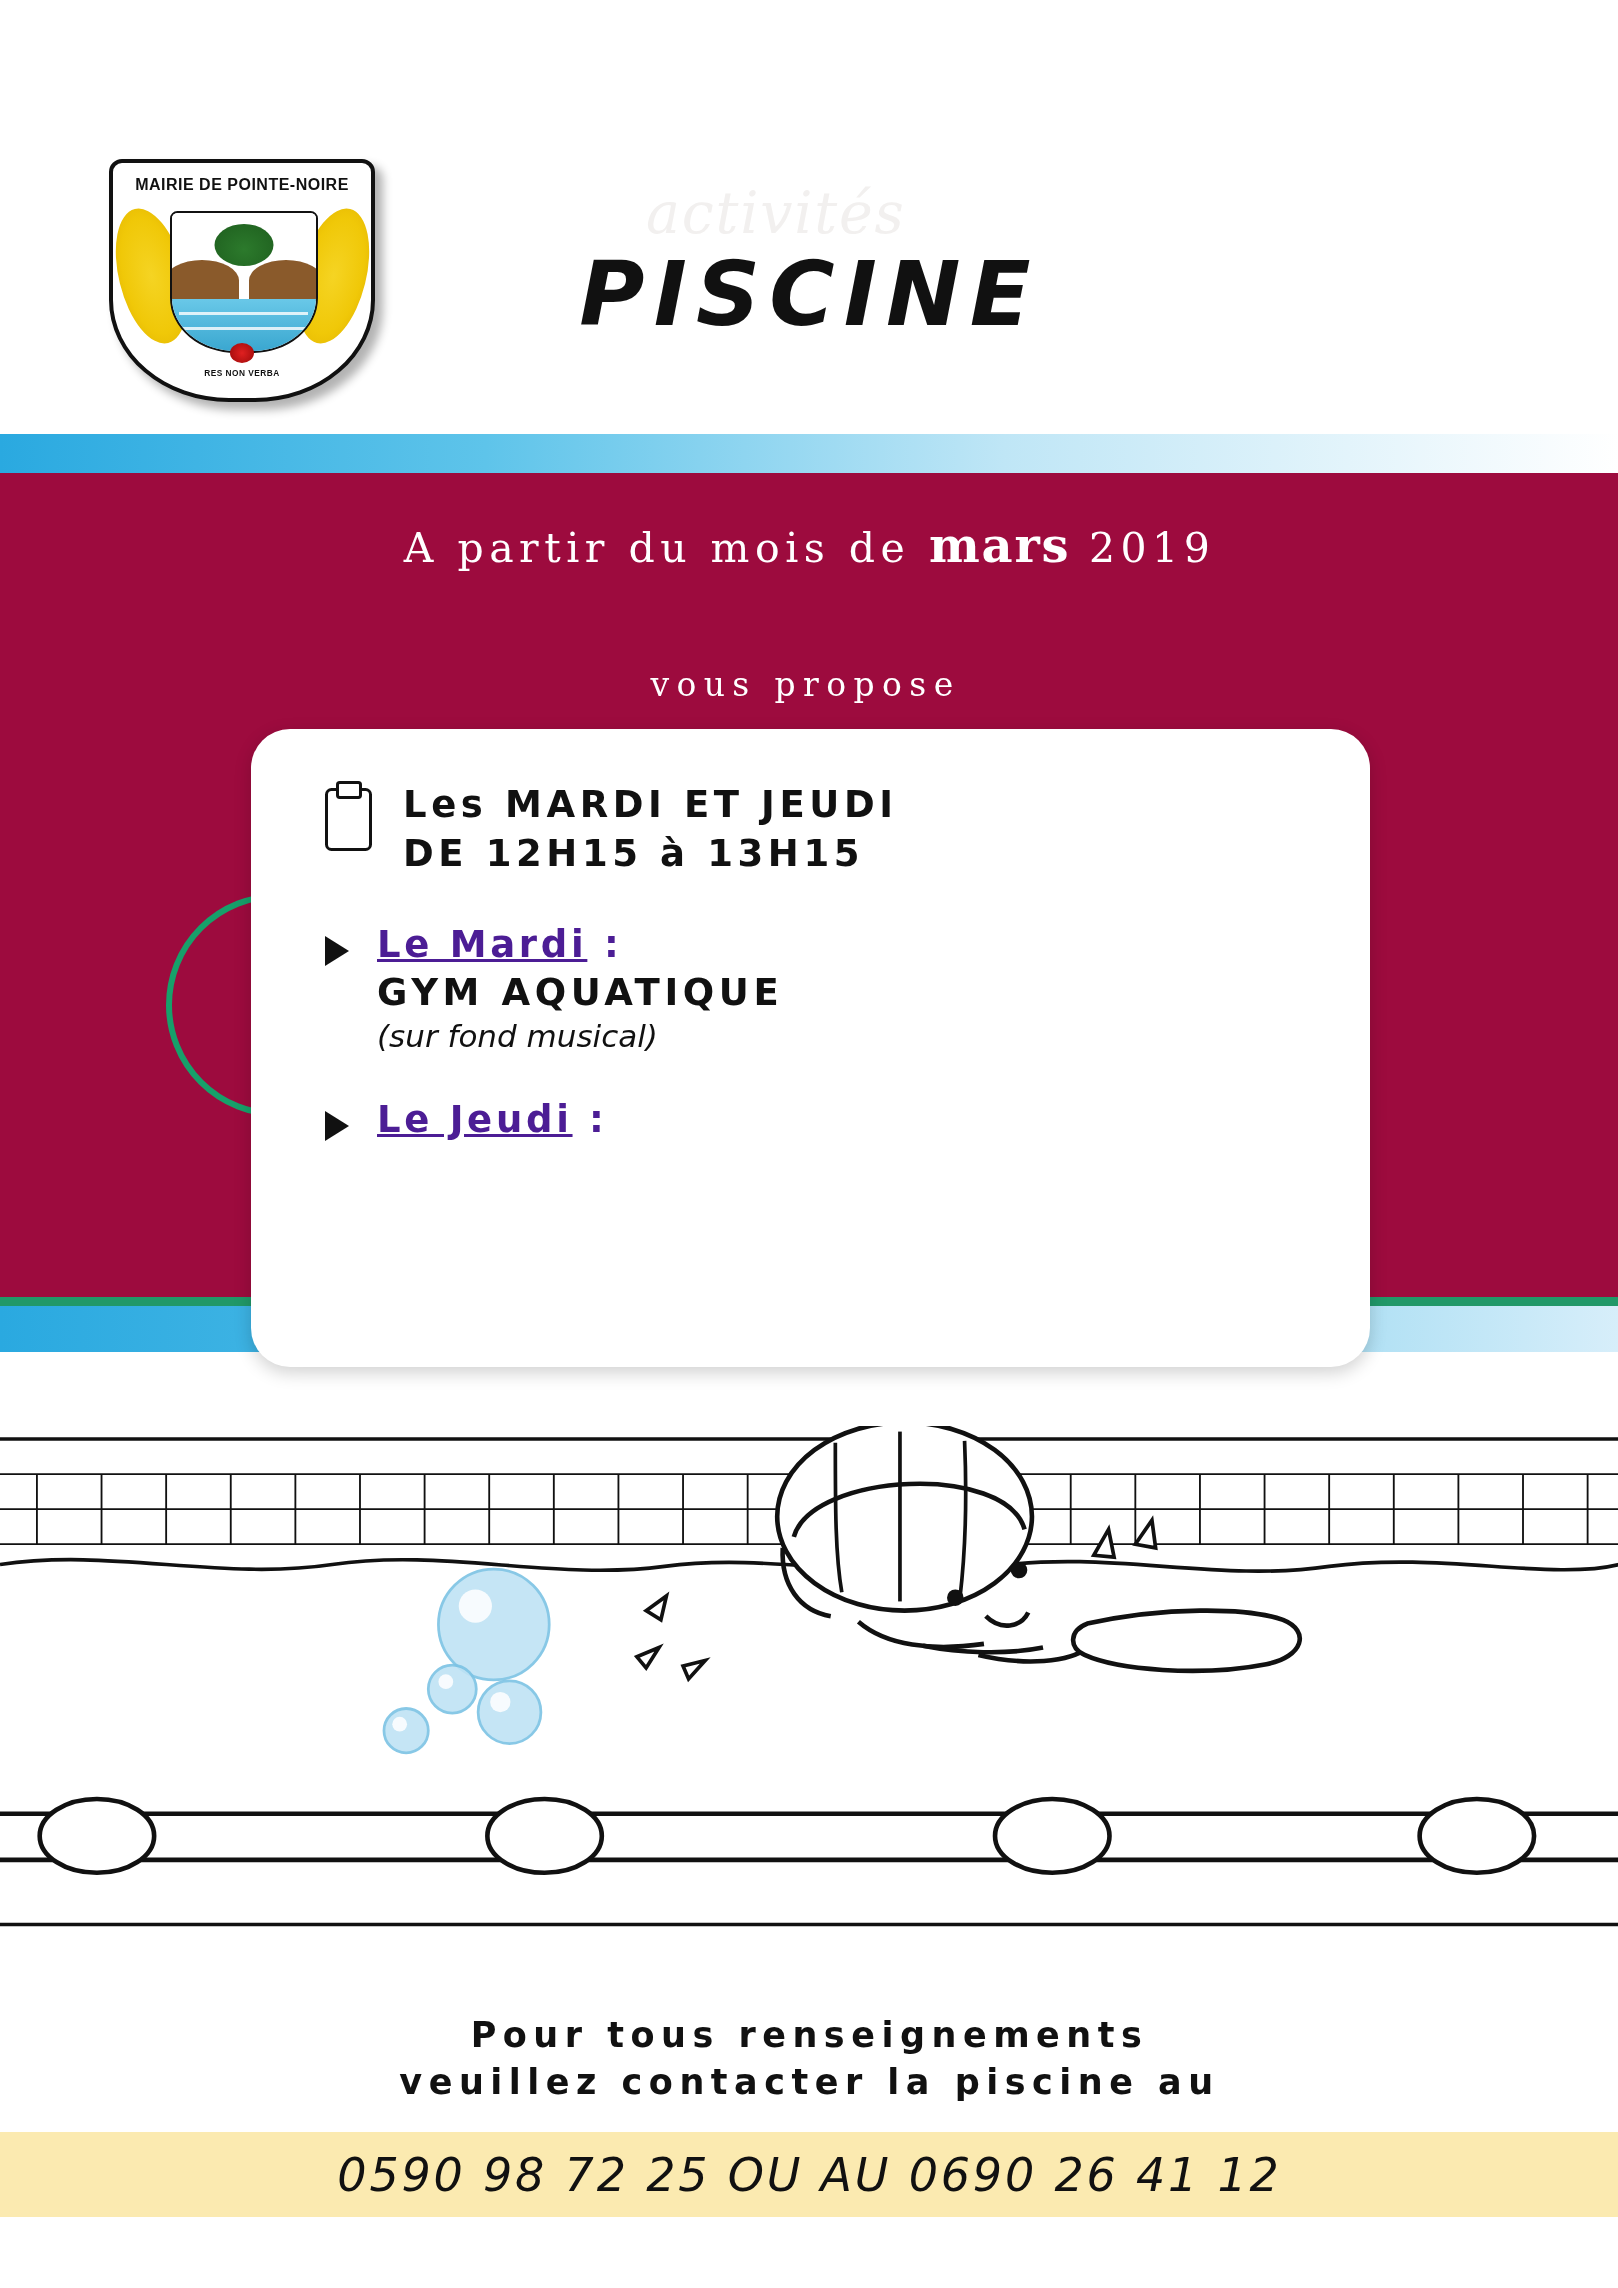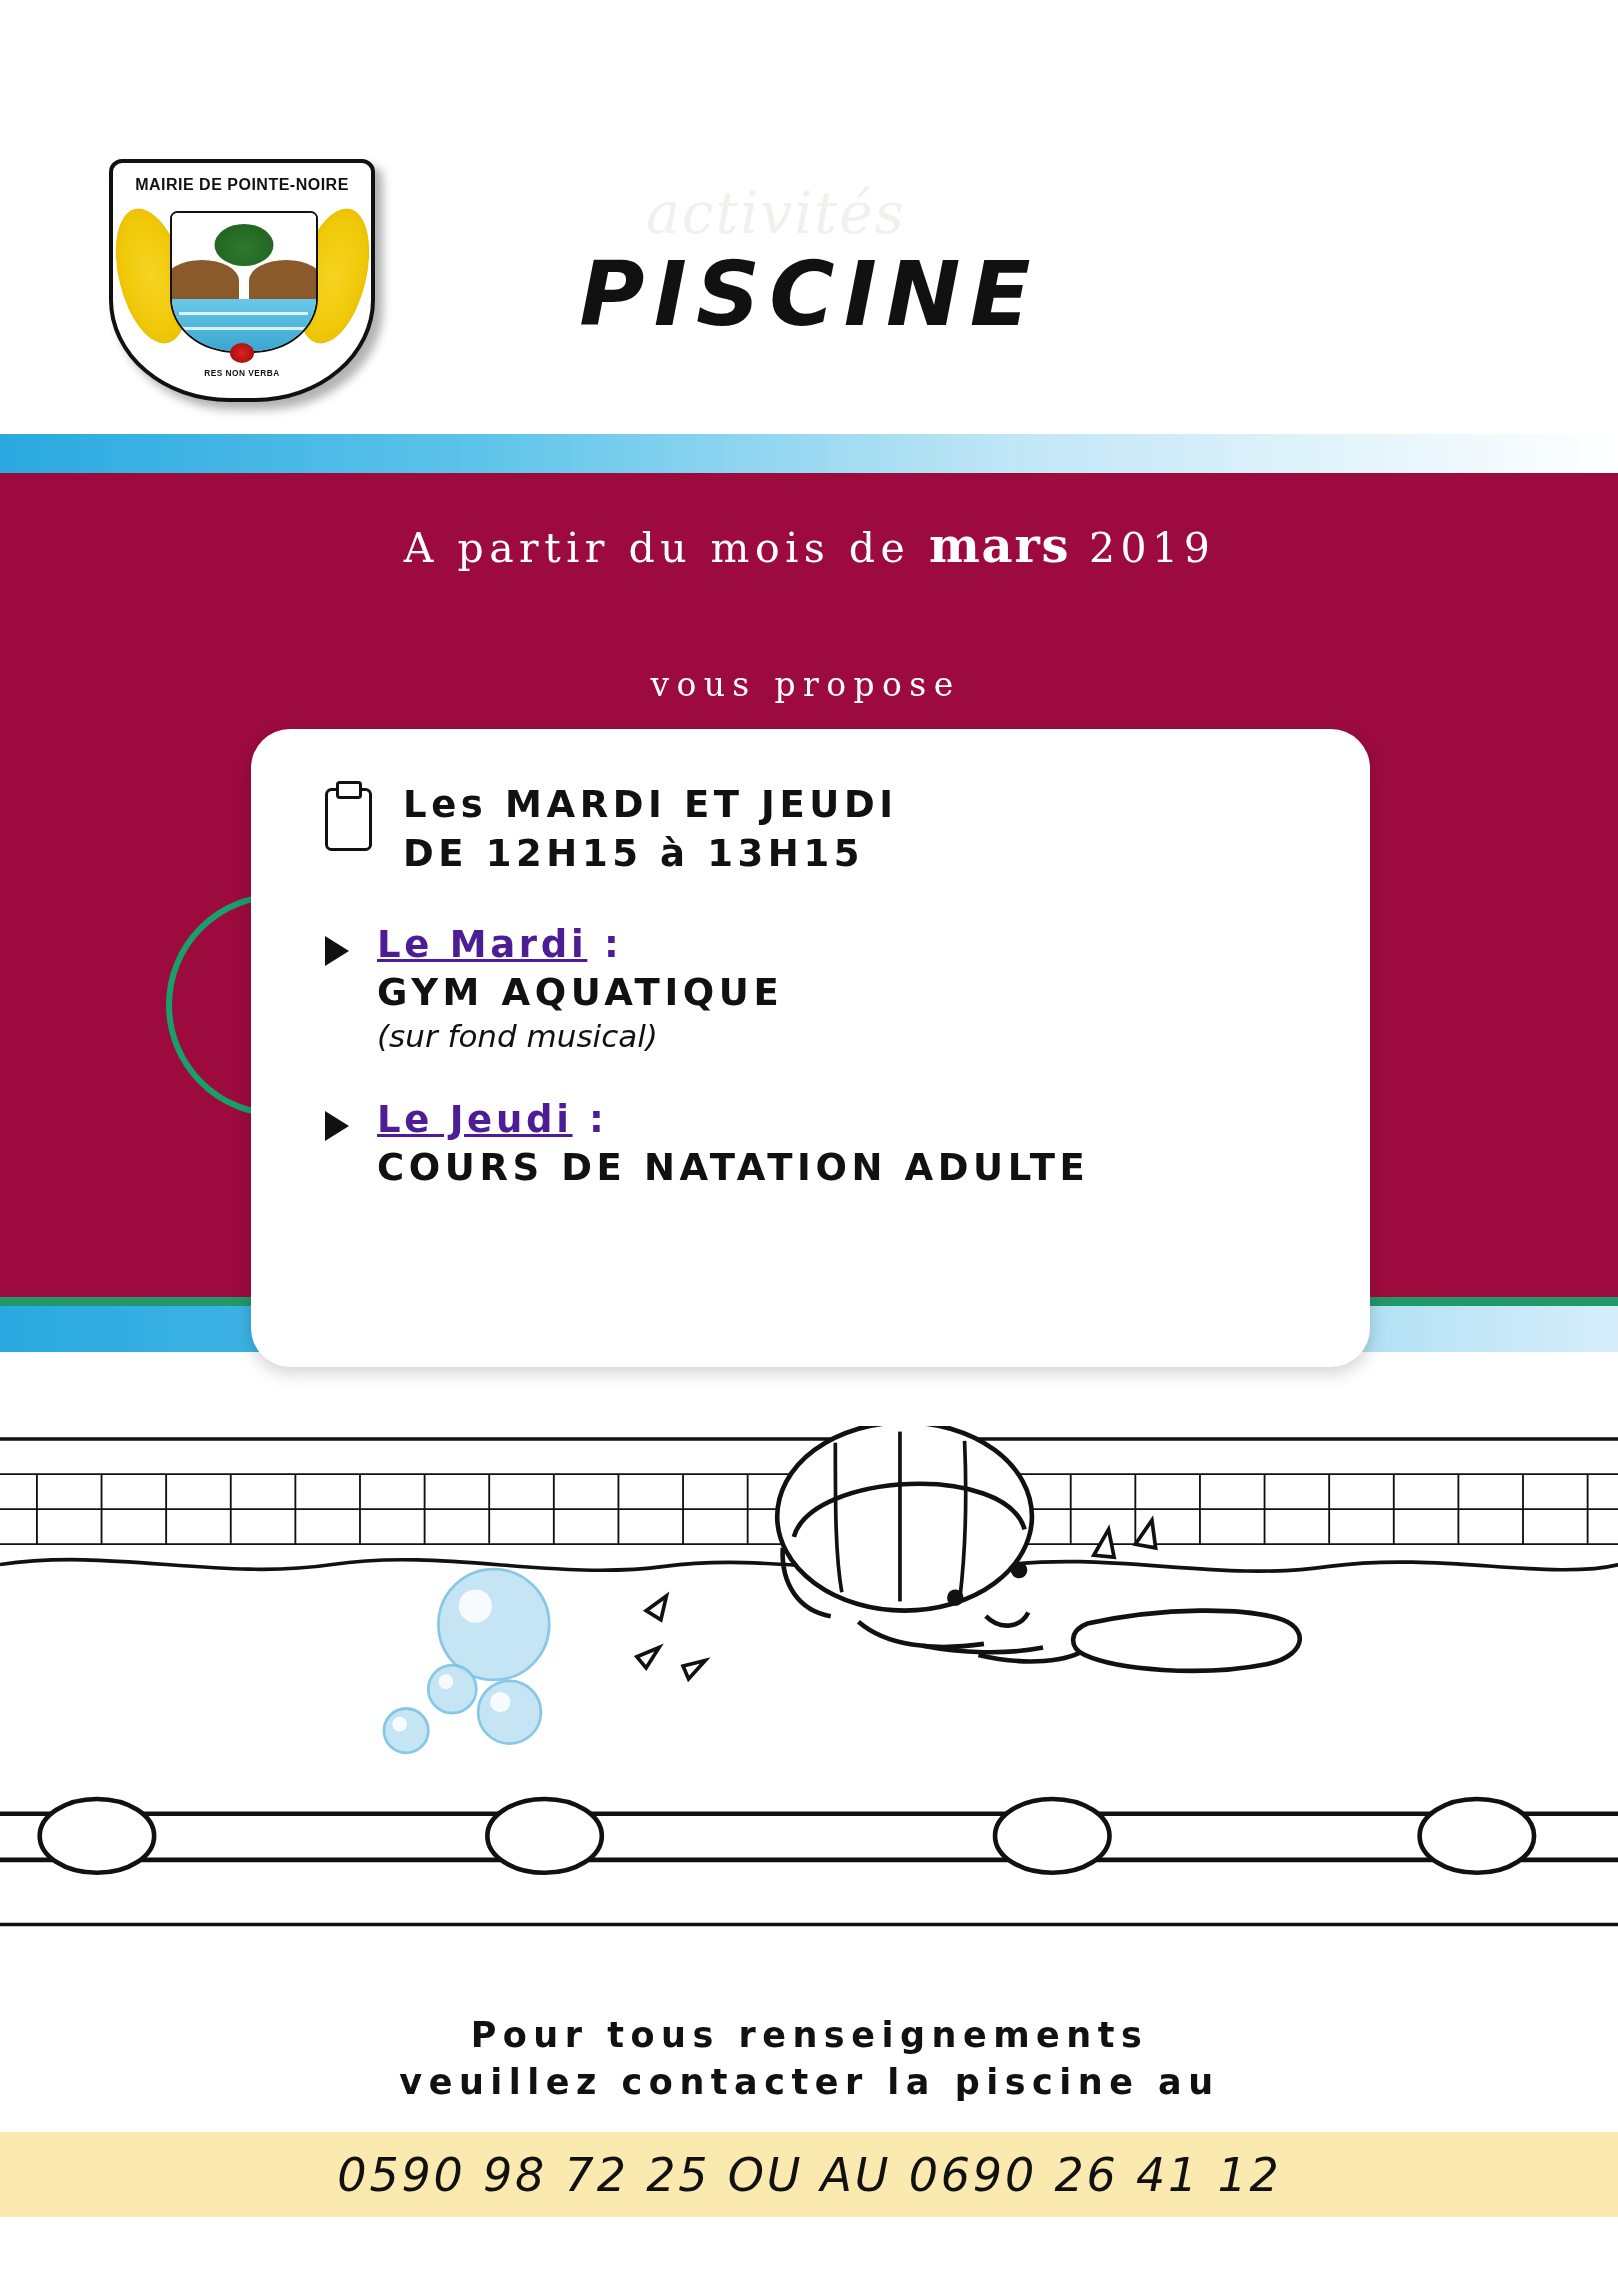--- a/index.html
+++ b/index.html
@@ -401,21 +401,20 @@
         <div class="bullet-sub">(sur fond musical)</div>
       </div>
     </div>
 
     <div class="bullet-block">
       <div class="tri"></div>
       <div class="bullet-body">
         <div class="bullet-day">
           <u>Le Jeudi</u><span> :</span>
         </div>
-        <div class="bullet-main">COURS DE NATATION ADULTE</div>
       </div>
     </div>
 
   </div>
 </div>
 
 <div class="illus">
   <svg width="1619" height="517" viewBox="0 0 1754 560">
 
     <line x1="0" y1="14" x2="1754" y2="14" stroke="#111" stroke-width="4"></line>

